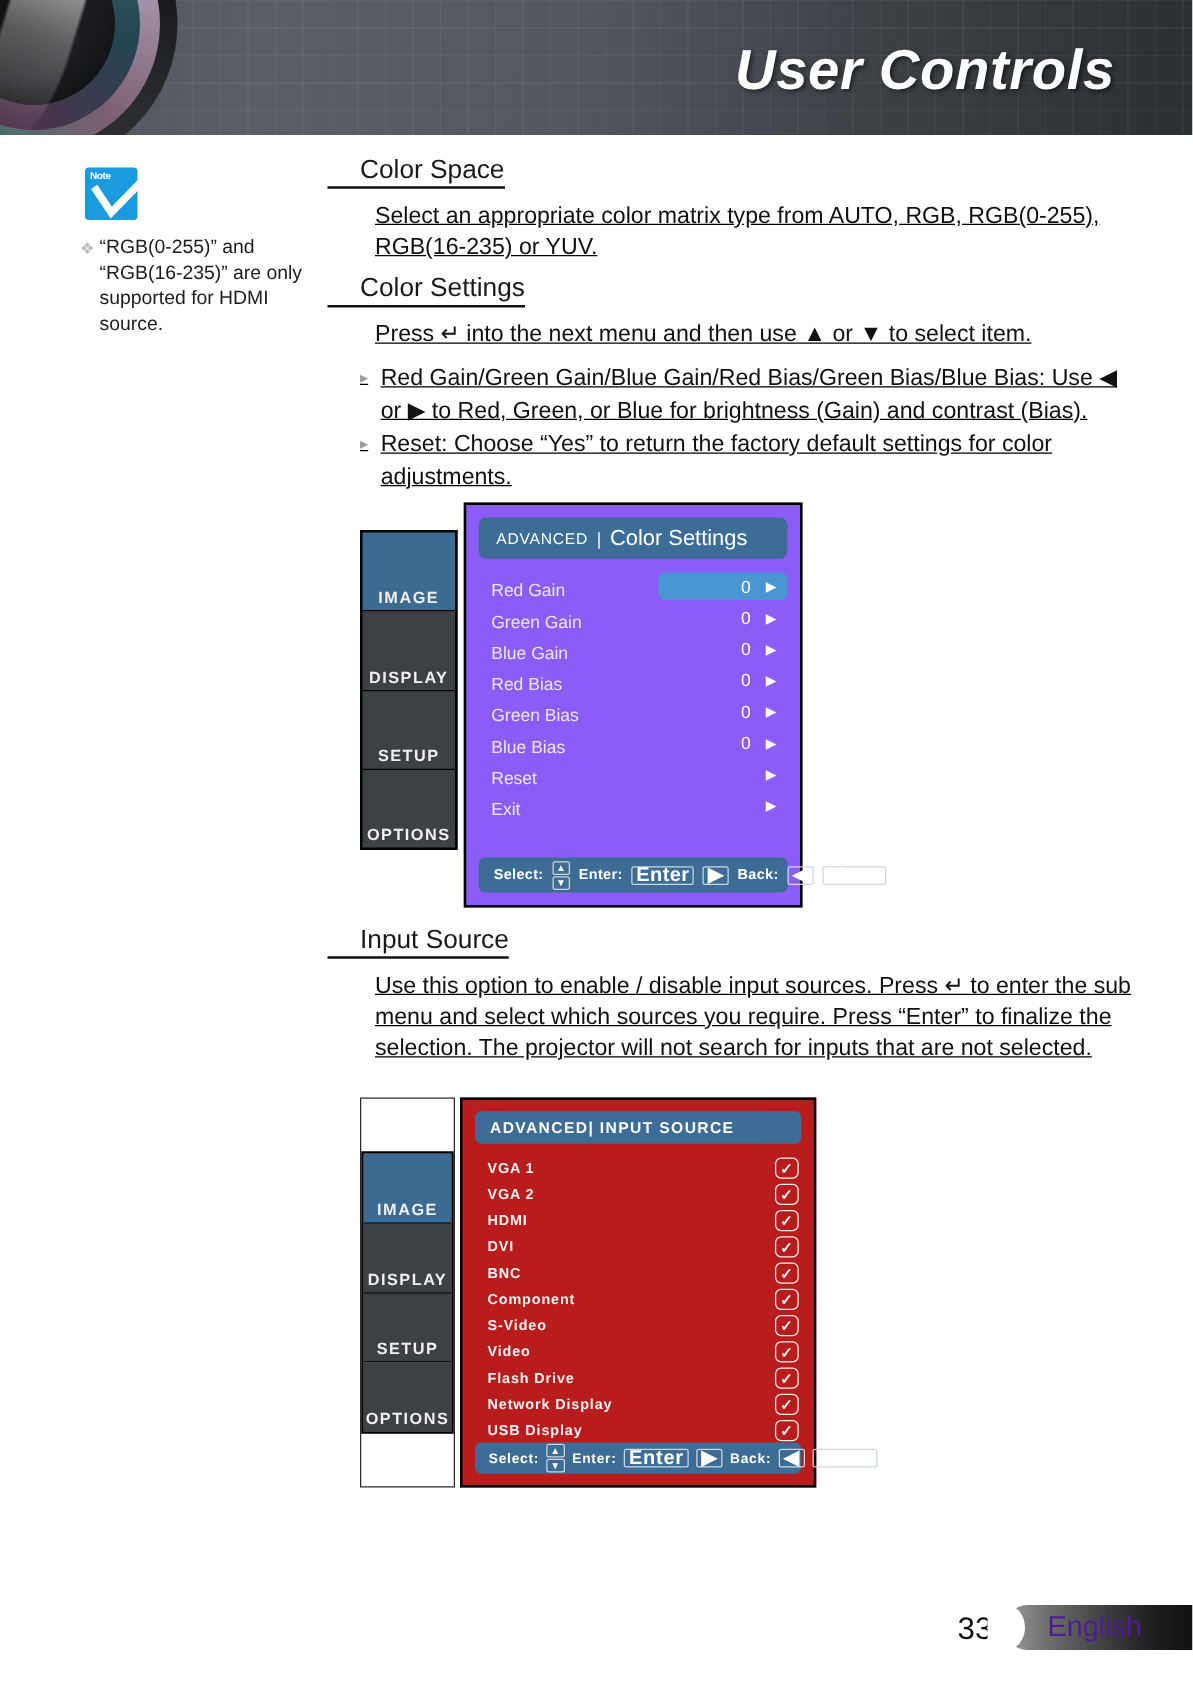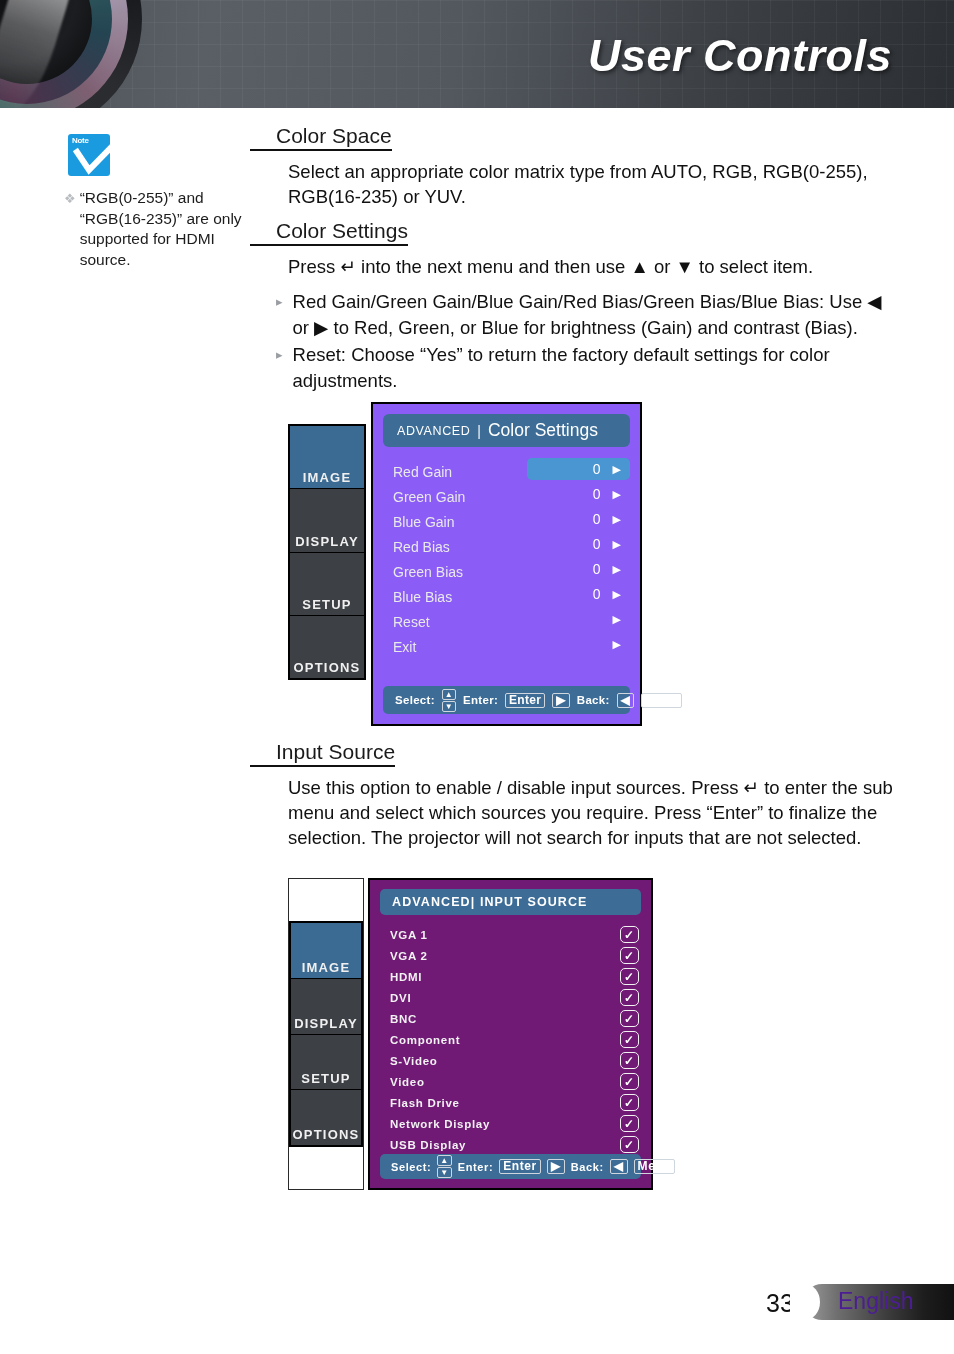--- a/index.html
+++ b/index.html
@@ -60,21 +60,21 @@
     position:absolute; left:5px; top:2px; width:62px; height:48px;
   }
   .note-body {
     margin-top:8px; display:flex; gap:4px;
     font-size:15.5px; line-height:20.5px; color:#1c1c1c;
   }
   .note-bullet { color:#b9bcc0; font-size:13px; line-height:21px; flex:0 0 auto; }
   .note-text { flex:1; }
 
   
-  .main { position:absolute; left:250px; top:124px; width:648px; }
+  .main { position:absolute; left:262px; top:124px; width:648px;text-decoration:underline; }
 
   .sec-head {
     position:relative; font-size:21px; color:#1a1a1a;
     padding:0 0 3px 26px; margin-bottom:8px;
     display:inline-block;
   }
   .sec-head::after {
     content:""; position:absolute; left:0; right:0; bottom:0;
     height:1.6px; background:#111;
   }
@@ -136,38 +136,38 @@
   .osd-row .arrow { font-size:11px; color:#fff; }
 
   .osd-foot {
     position:absolute; left:10px; right:10px; bottom:10px; height:28px;
     background:#3d6d96; border-radius:5px;
     display:flex; align-items:center; gap:7px; padding-left:12px;
     color:#fff; font-size:11.5px; font-weight:bold; letter-spacing:0.3px;
   }
   .kb {
     border:1.5px solid #cfd6dd; border-radius:2px; background:transparent;
-    color:#fff; font-size:12px; font-weight:bold; padding:0 3px;
+    color:#fff; font-size:16px; font-weight:bold; padding:0 3px;
     line-height:13px; display:inline-block;
   }
   .kstack { display:flex; flex-direction:column; gap:1px; }
   .kstack .kb { padding:0 2px; line-height:9px; font-size:8px; }
 
   
   .osd2 { position:absolute; left:288px; top:878px; width:365px; height:312px; }
   .osd2-side {
     position:absolute; left:0; top:0; width:76px; height:312px;
     background:#fff; border:1px solid #2a2a2a;
     display:flex; flex-direction:column;
     padding:42px 0 42px 0;
   }
   .osd2-tabs { flex:1; display:flex; flex-direction:column; border:2px solid #000; }
   .osd2-body {
     position:absolute; left:80px; top:0; width:285px; height:312px;
-    background:#701a75; border:2px solid #000;
+    background:#b91c1c; border:2px solid #000;
   }
   .osd2-head {
     margin:9px 10px 0 10px; height:26px; border-radius:5px;
     background:#3d6d96; display:flex; align-items:center; padding-left:12px;
     color:#fff; font-size:12.5px; font-weight:bold; letter-spacing:1.1px;
   }
   .src-rows { margin:9px 12px 12px 12px; }
   .src-row {
     display:flex; align-items:center; height:21px;
     font-size:11.5px; font-weight:bold; color:#f2f2f2; letter-spacing:0.7px;

